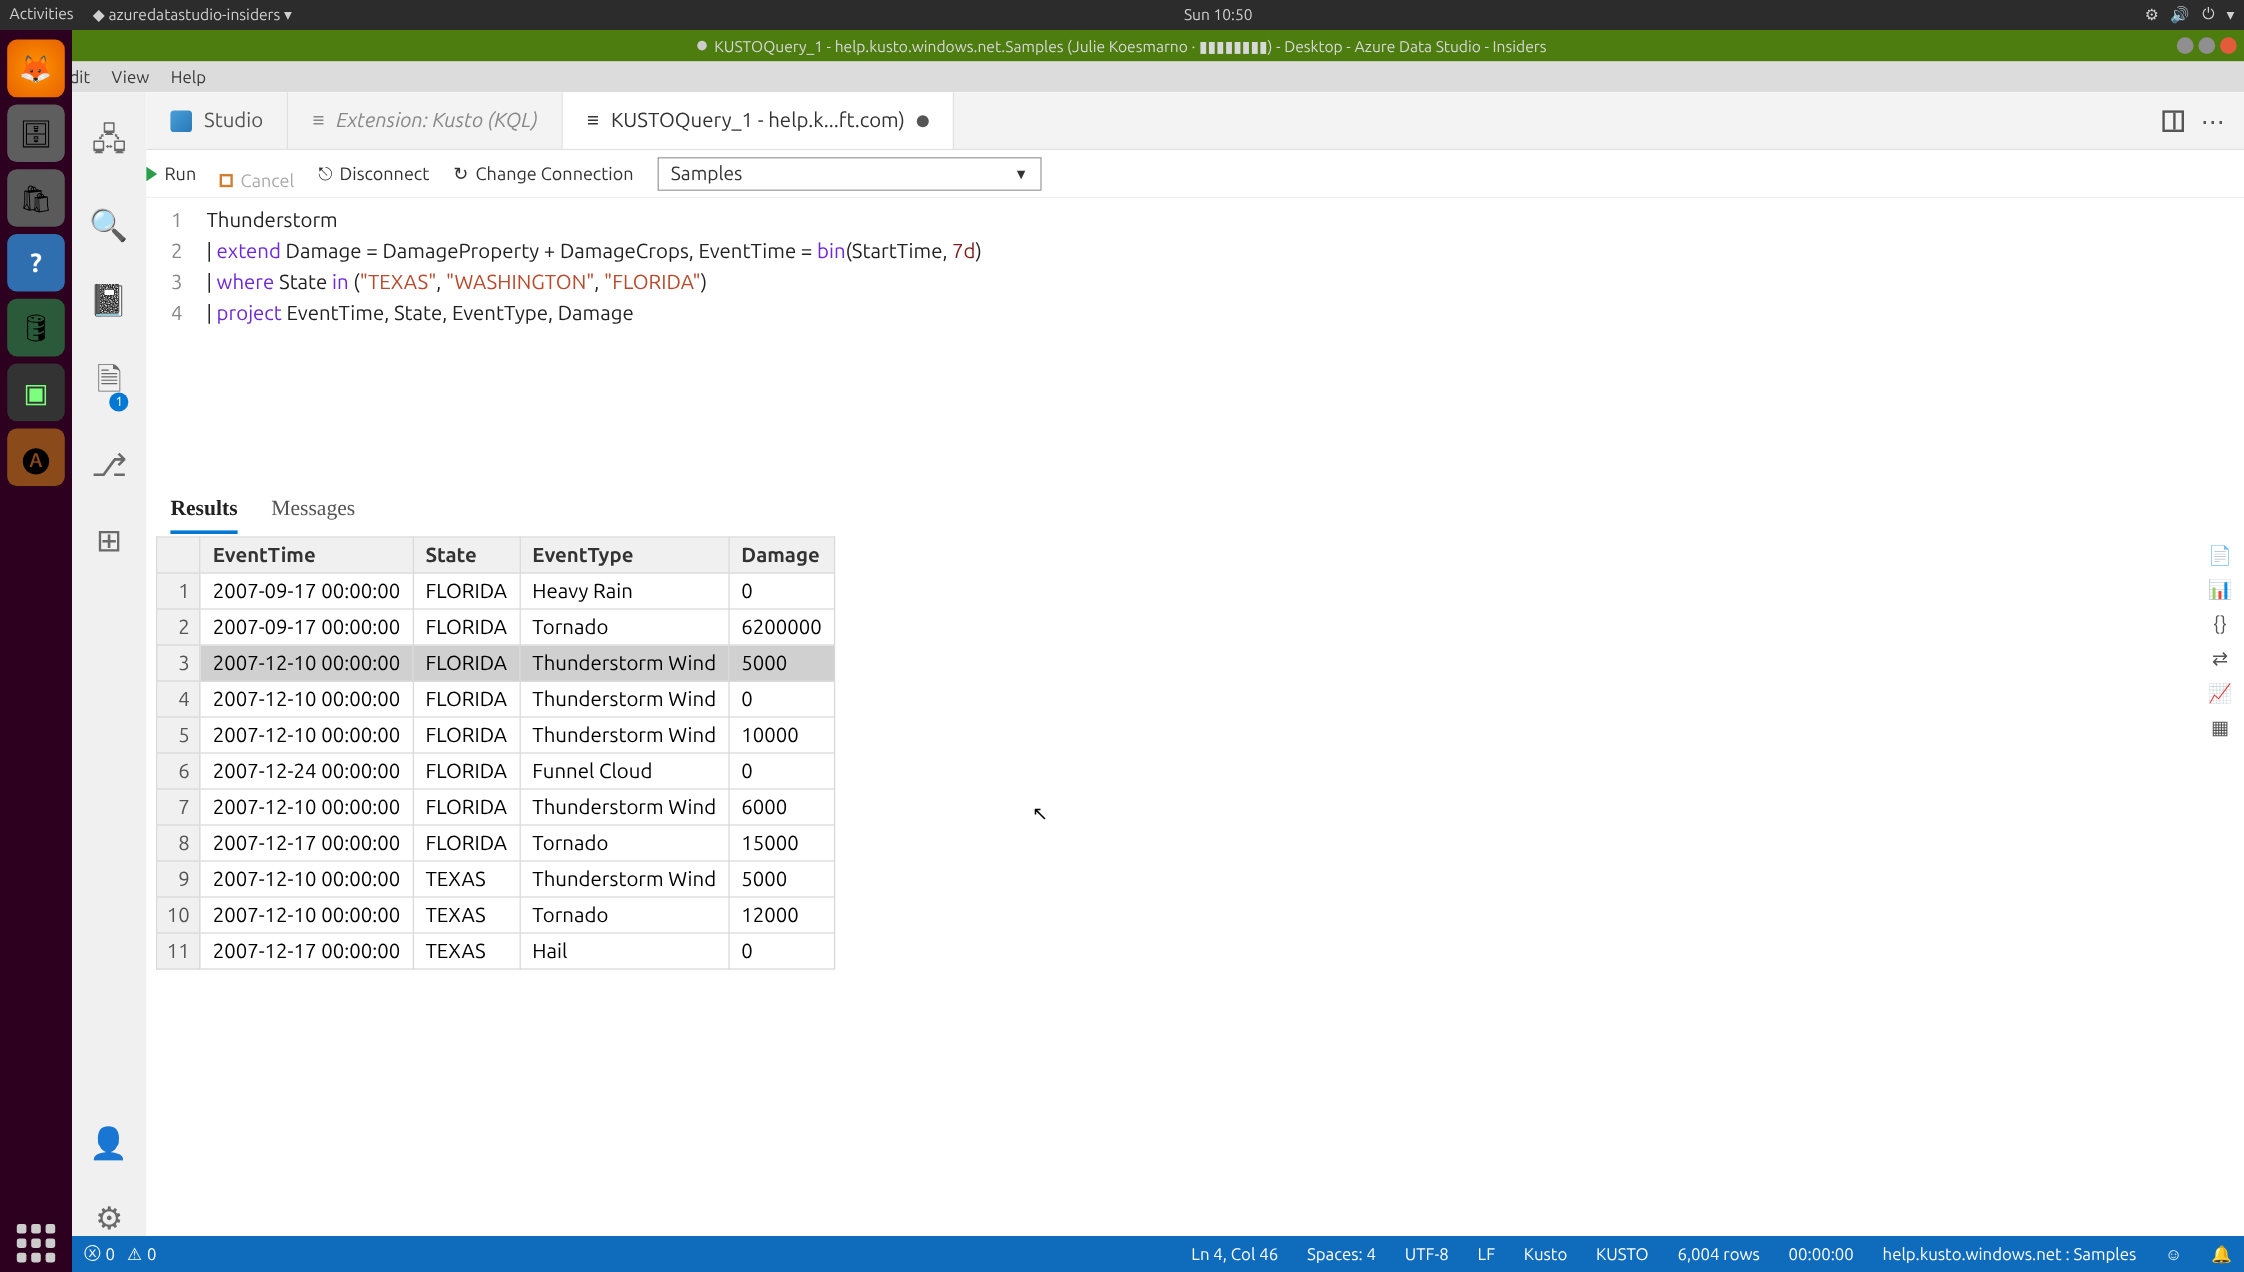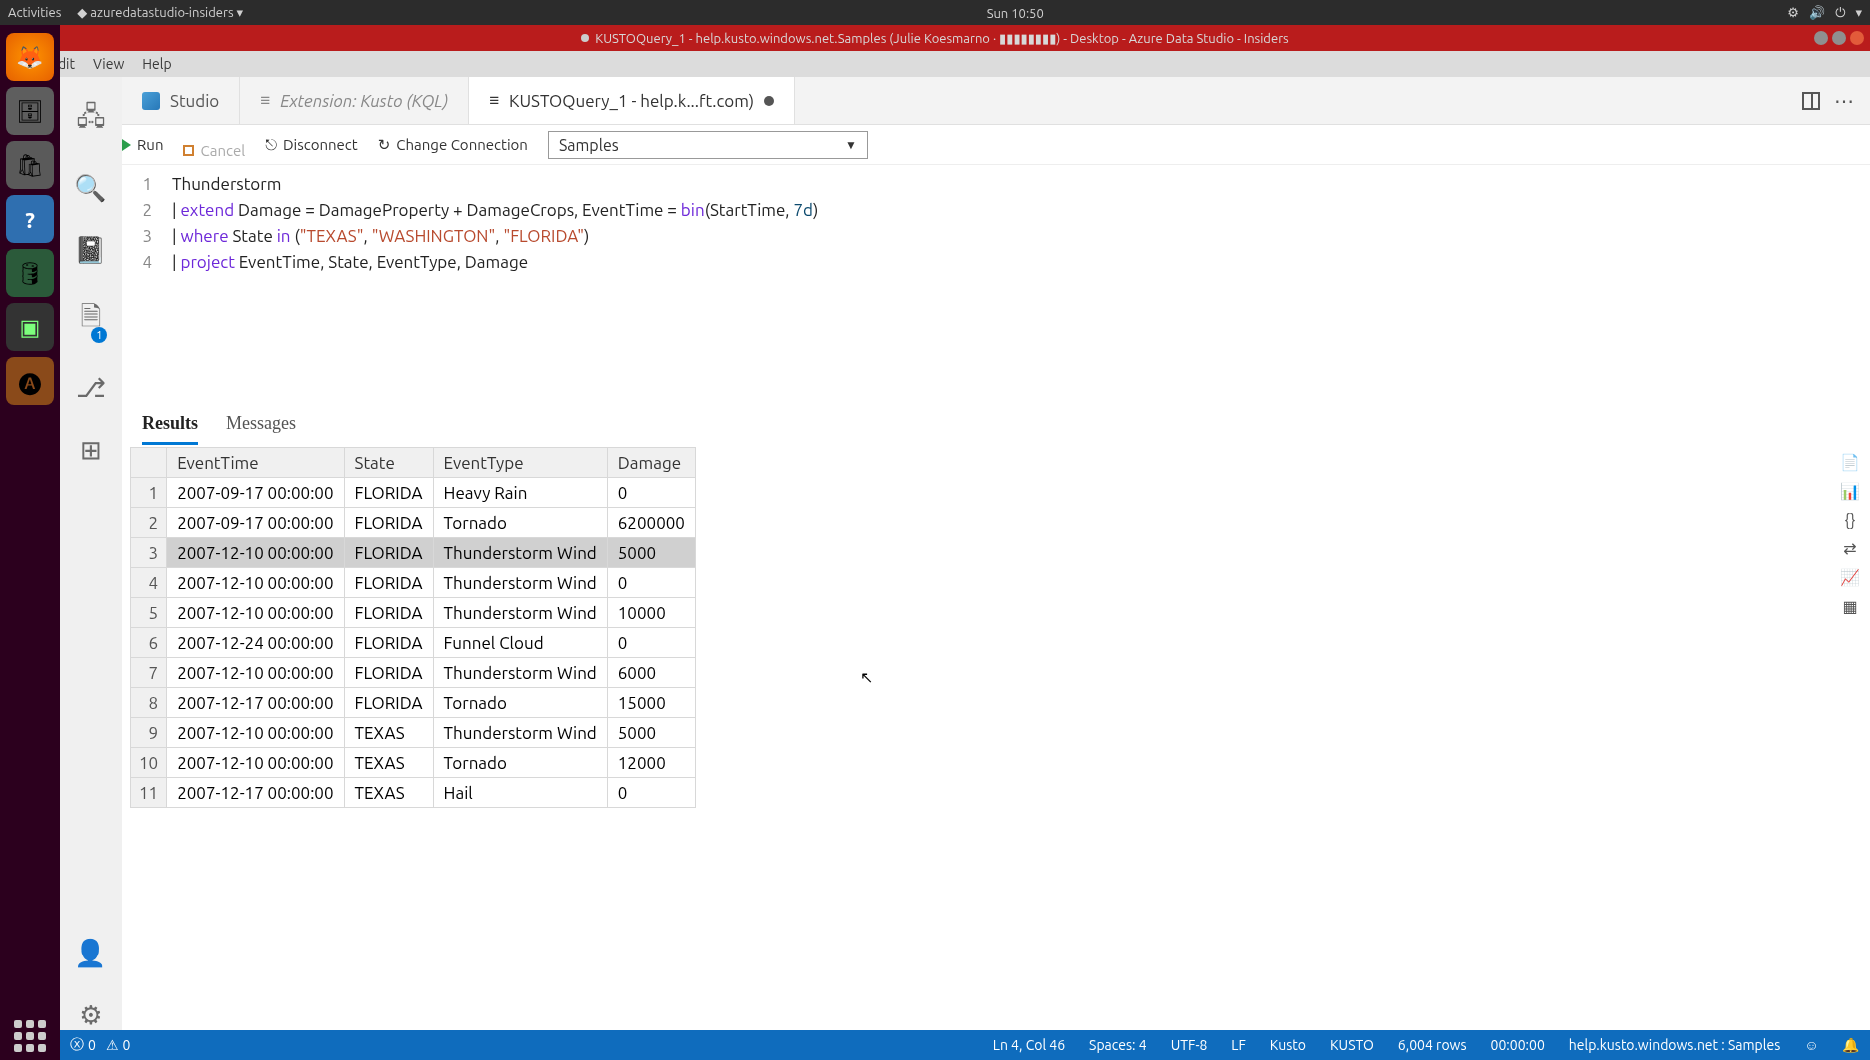--- a/index.html
+++ b/index.html
@@ -5,21 +5,21 @@
 * { margin: 0; padding: 0; box-sizing: border-box; font-family: Ubuntu, "Segoe UI", sans-serif; }
 body { width: 1870px; height: 1060px; background: #f9f9f9; overflow: hidden; }
 
 
 .gnome-topbar { height: 25px; background: #2c2c2c; color: #d0d0d0; display: flex; align-items: center; font-size: 13px; padding: 0 8px; justify-content: space-between; }
 .gnome-topbar .left { display: flex; gap: 16px; }
 .gnome-topbar .right { display: flex; gap: 10px; align-items: center; }
 .gnome-topbar .icon { font-size: 13px; }
 
 
-.window-titlebar { height: 26px; background: #b91c1c; color: #d8d8d8; display:flex; align-items:center; justify-content:center; font-size:13px; position:relative;}
+.window-titlebar { height: 26px; background: #4d7c0f; color: #d8d8d8; display:flex; align-items:center; justify-content:center; font-size:13px; position:relative;}
 .window-titlebar .dot { width:8px; height:8px; border-radius:50%; background:#ccc; margin-right:6px;}
 .window-controls { position:absolute; right:6px; display:flex; gap:4px;}
 .window-controls span { width:14px; height:14px; border-radius:50%; }
 .wc-min{background:#8f8f8f;} .wc-max{background:#8f8f8f;} .wc-close{background:#e25b3a;}
 
 
 .ubuntu-launcher{ position:absolute; left:0; top:25px; width:60px; height:calc(100% - 25px); background:#2c001e; display:flex; flex-direction:column; align-items:center; padding-top:8px; gap:6px;}
 .launcher-item{ width:48px; height:48px; border-radius:8px; display:flex; align-items:center; justify-content:center; font-size:22px;}
 .li-ff{background:radial-gradient(circle,#ff9500,#e66000);} 
 .li-files{background:#5e5e5e;} .li-soft{background:#5a5a5a;}
@@ -65,33 +65,33 @@
 .qt-cancel .sq{width:11px;height:11px;border:2px solid #d08030;}
 .qt-cancel{color:#aaa;margin-top:12px;}
 .qt-select{border:1px solid #999;padding:4px 10px;min-width:320px;display:flex;justify-content:space-between;align-items:center;font-size:16px;cursor:pointer;}
 .qt-select .chev{font-size:12px;}
 
 
 .editor{ padding:6px 0; font-family:"DejaVu Sans Mono",Consolas,monospace; font-size:17px; line-height:26px; height:240px; overflow:auto;}
 .editor-line{display:flex;}
 .gutter{width:50px;text-align:right;color:#888;padding-right:20px;user-select:none;}
 .code{white-space:pre;color:#222;}
-.kw{color:#6d28d9;} .str{color:#b84a2e;} .num{color:#0c4a6e;margin-top:24px;}
+.kw{color:#6d28d9;} .str{color:#b84a2e;} .num{color:#7f1d1d;margin-top:24px;}
 
 
 .results-tabs{display:flex;gap:28px;padding:8px 20px 0;font-size:18px;color:#555;}
 .results-tab{padding-bottom:8px;cursor:pointer;font-family:Liberation Serif, serif;}
 .results-tab.active{color:#222;font-weight:bold;border-bottom:3px solid #0078d4;}
 
 
 .results-area{flex:1;display:flex;overflow:hidden;}
 .results-grid-wrap{flex:1;overflow:auto;padding:2px 8px;}
 table.grid{border-collapse:collapse;font-family:"DejaVu Sans Mono",Consolas,monospace;font-size:17px;}
 table.grid th, table.grid td{border:1px solid #d8d8d8;padding:5px 10px;text-align:left;white-space:nowrap;}
-table.grid th{background:#f0f0f0;font-weight:normal;color:#333;}
+table.grid th{background:#f0f0f0;font-weight:bold;color:#333;}
 table.grid .rownum{background:#f0f0f0;color:#555;text-align:right;padding:5px 8px;}
 table.grid tbody tr.selected{background:#d0d0d0;}
 .results-actions{width:40px;display:flex;flex-direction:column;gap:10px;padding:8px 4px;color:#555;font-size:16px;align-items:center;}
 .ra-btn{cursor:pointer;}
 
 
 .status-bar{position:absolute;left:60px;right:0;bottom:0;height:30px;background:#0f6cbd;color:white;display:flex;align-items:center;font-size:14px;padding:0 10px;gap:24px;}
 .status-bar .sb-item{display:flex;align-items:center;gap:4px;}
 .status-bar .sb-spacer{flex:1;}
 .sb-left{display:flex;gap:10px;align-items:center;}

